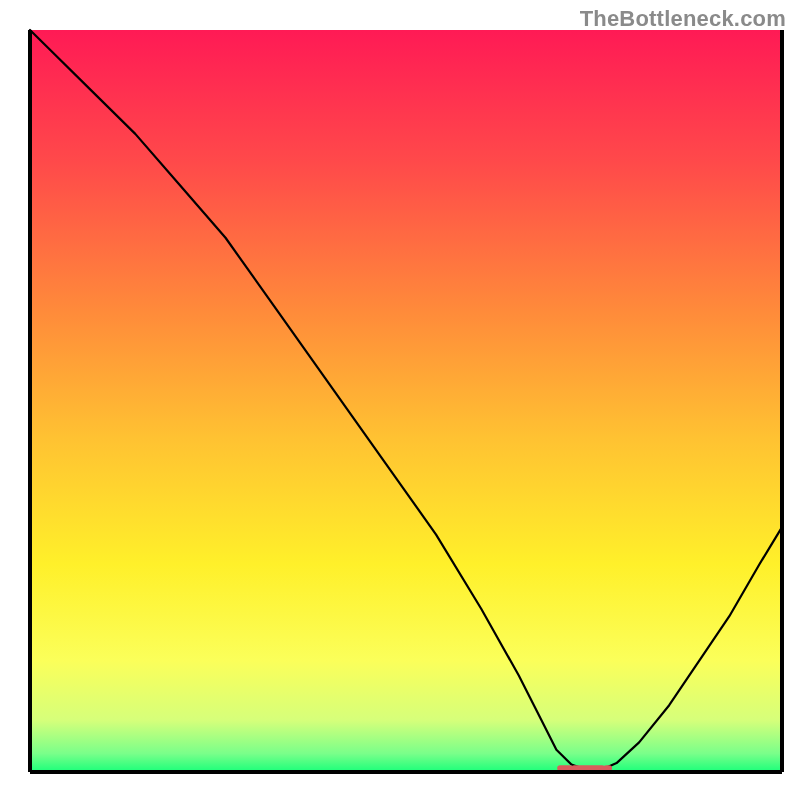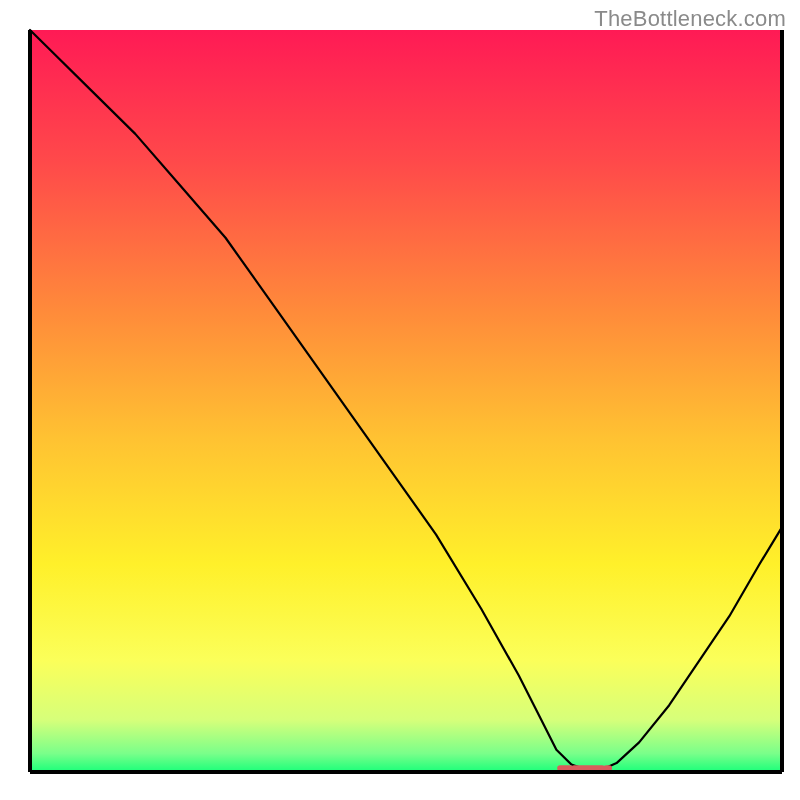--- a/index.html
+++ b/index.html
@@ -14,21 +14,21 @@
     position: relative;
     width: 800px;
     height: 800px;
   }
   .watermark {
     position: absolute;
     top: 6px;
     right: 14px;
     font-size: 22px;
     color: #8a8a8a;
-    font-weight: 400;
+    font-weight: 700;
     letter-spacing: 0.2px;
     z-index: 10;
   }
   svg {
     position: absolute;
     top: 0;
     left: 0;
   }
 </style>
 </head>

